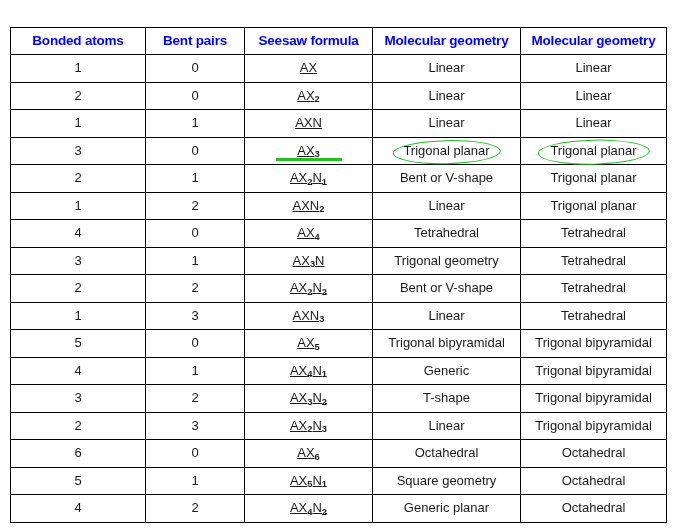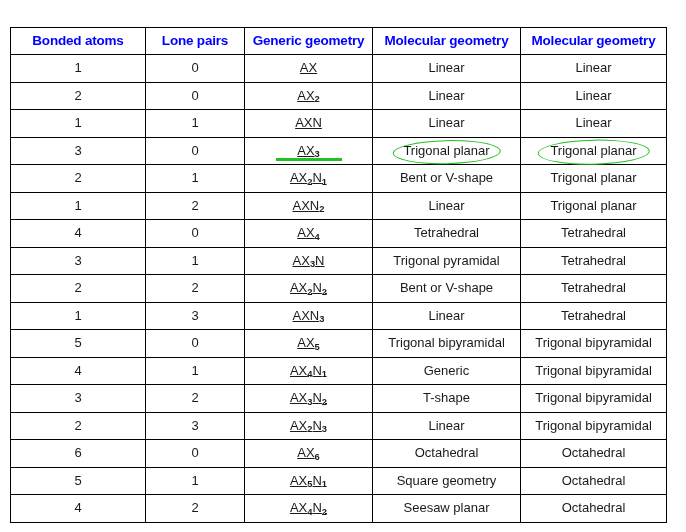--- a/index.html
+++ b/index.html
@@ -131,22 +131,22 @@
     <colgroup>
       <col class="c-bonded">
       <col class="c-lone">
       <col class="c-formula">
       <col class="c-molec">
       <col class="c-elec">
     </colgroup>
     <thead>
       <tr>
         <th>Bonded atoms</th>
-        <th>Lone pairs</th>
-        <th>Generic geometry</th>
+        <th>Bent pairs</th>
+        <th>Seesaw formula</th>
         <th>Molecular geometry</th>
         <th>Molecular geometry</th>
       </tr>
     </thead>
     <tbody id="vsepr-body">
         <tr>
           <td>1</td>
           <td>0</td>
           <td class="formula"><span class="fml">AX</span></td>
           <td><span class="cell-text">Linear</span></td>
@@ -191,21 +191,21 @@
           <td>4</td>
           <td>0</td>
           <td class="formula"><span class="fml">AX<sub>4</sub></span></td>
           <td><span class="cell-text">Tetrahedral</span></td>
           <td><span class="cell-text">Tetrahedral</span></td>
         </tr>
         <tr>
           <td>3</td>
           <td>1</td>
           <td class="formula"><span class="fml">AX<sub>3</sub>N</span></td>
-          <td><span class="cell-text">Trigonal pyramidal</span></td>
+          <td><span class="cell-text">Trigonal geometry</span></td>
           <td><span class="cell-text">Tetrahedral</span></td>
         </tr>
         <tr>
           <td>2</td>
           <td>2</td>
           <td class="formula"><span class="fml">AX<sub>2</sub>N<sub>2</sub></span></td>
           <td><span class="cell-text">Bent or V-shape</span></td>
           <td><span class="cell-text">Tetrahedral</span></td>
         </tr>
         <tr>
@@ -254,18 +254,18 @@
           <td>5</td>
           <td>1</td>
           <td class="formula"><span class="fml">AX<sub>5</sub>N<sub>1</sub></span></td>
           <td><span class="cell-text">Square geometry</span></td>
           <td><span class="cell-text">Octahedral</span></td>
         </tr>
         <tr>
           <td>4</td>
           <td>2</td>
           <td class="formula"><span class="fml">AX<sub>4</sub>N<sub>2</sub></span></td>
-          <td><span class="cell-text">Seesaw planar</span></td>
+          <td><span class="cell-text">Generic planar</span></td>
           <td><span class="cell-text">Octahedral</span></td>
         </tr>
       </tbody>
   </table>
 </div>
 
 </body></html>

